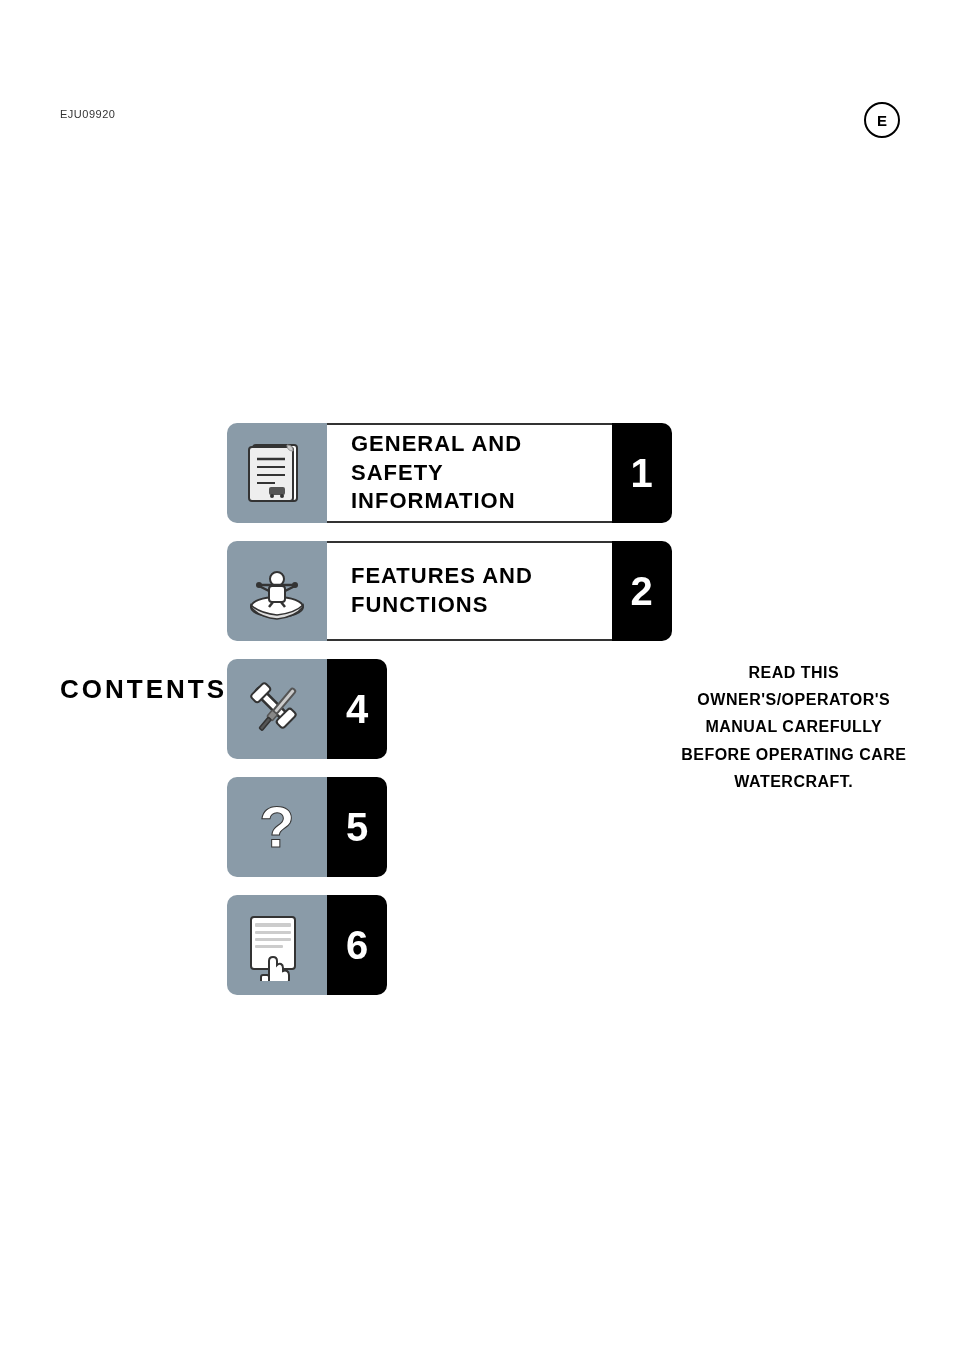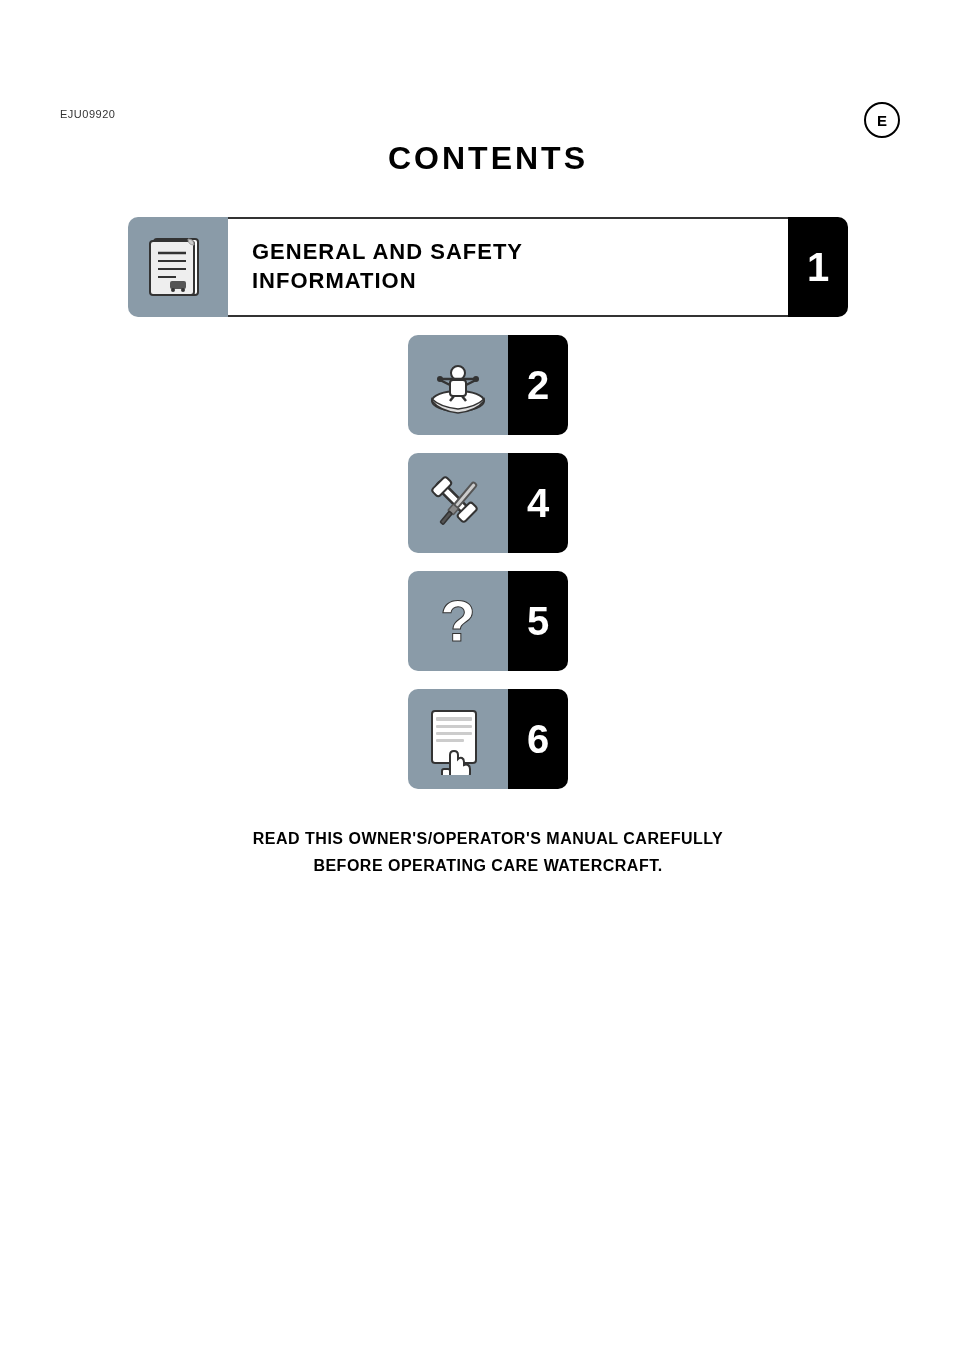--- a/index.html
+++ b/index.html
@@ -13,21 +13,21 @@
       flex-direction: column;
       align-items: center;
       position: relative;
     }
 
     .page-wrapper {
       width: 960px;
       min-height: 1358px;
       background: #fff;
       display: flex;
-      flex-direction: column;
+      flex-direction: row;
       align-items: center;
       padding: 140px 44px 80px 60px;
       position: relative;
     }
 
     .doc-code {
       position: absolute;
       top: 108px;
       left: 60px;
       font-size: 11px;
@@ -46,42 +46,41 @@
       display: flex;
       align-items: center;
       justify-content: center;
       font-size: 15px;
       font-weight: bold;
       color: #000;
       background: #fff;
     }
 
     .page-title {
-      font-size: 32px;
+      font-size: 26px;
       font-weight: bold;
       letter-spacing: 3px;
       color: #000;
       margin-bottom: 40px;
       text-align: left;
     }
 
     .toc-list {
       width: 100%;
       display: flex;
       flex-direction: column;
       gap: 18px;
       max-width: 720px;
     }
 
     .toc-item {
       display: flex;
       align-items: stretch;
       gap: 0;
       height: 100px;
-      justify-content: center;
     }
 
     .toc-icon {
       width: 100px;
       min-width: 100px;
       background: #8a9ba8;
       border-radius: 10px 0 0 10px;
       display: flex;
       align-items: center;
       justify-content: center;
@@ -193,20 +192,23 @@
           <line x1="44" y1="36" x2="56" y2="30" stroke="#333" stroke-width="2.5"></line>
 
           <line x1="32" y1="47" x2="28" y2="52" stroke="#333" stroke-width="2.5"></line>
           <line x1="40" y1="47" x2="44" y2="52" stroke="#333" stroke-width="2.5"></line>
 
           <line x1="18" y1="30" x2="54" y2="30" stroke="#333" stroke-width="2.5"></line>
           <circle cx="18" cy="30" r="3" fill="#333"></circle>
           <circle cx="54" cy="30" r="3" fill="#333"></circle>
         </svg>
       </div>
+      <div class="toc-middle">
+        <span class="toc-label">FEATURES AND FUNCTIONS</span>
+      </div>
       <div class="toc-number-box">
         <span class="toc-number">2</span>
       </div>
     </div>
 
 
     <div class="toc-item">
       <div class="toc-icon">
         <svg viewBox="0 0 72 72" xmlns="http://www.w3.org/2000/svg">
 

